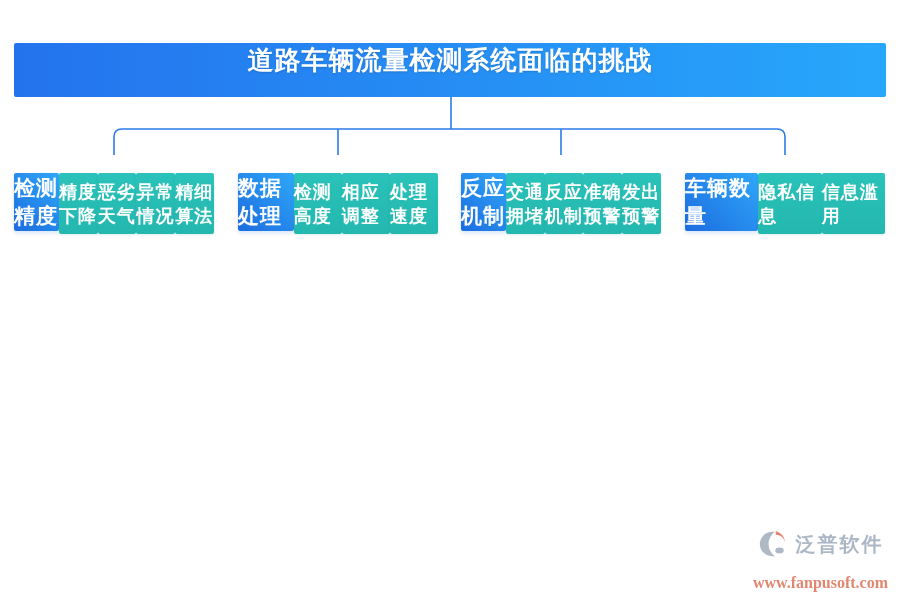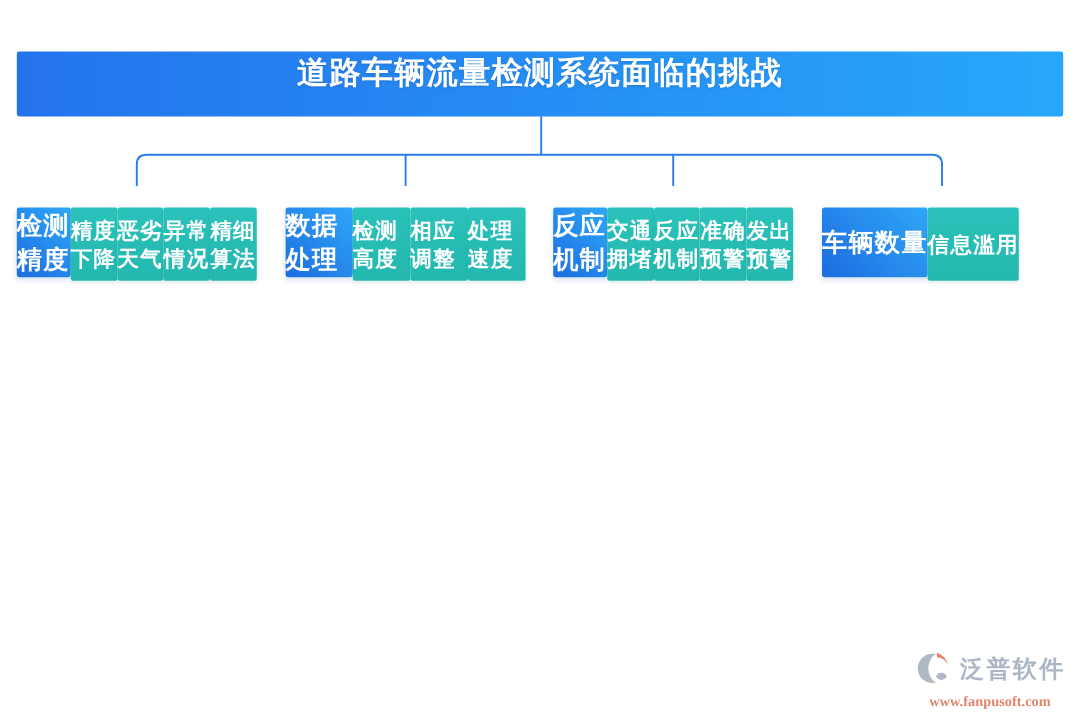--- a/index.html
+++ b/index.html
@@ -82,23 +82,23 @@
   .watermark .brand-text {
     font-family: "Liberation Serif", serif;
     font-weight: bold;
     font-size: 20px;
     letter-spacing: 2px;
     color: #9dabbc;
   }
   .watermark .brand-url {
     font-family: "Liberation Serif", serif;
     font-weight: bold;
-    font-size: 12px;
+    font-size: 16px;
     color: #dc7156;
-    margin-top: 4px;
+    margin-top: 14px;
   }
 </style>
 </head>
 <body>
 
 <div class="banner">
   <span class="title">道路车辆流量检测系统面临的挑战</span>
 </div>
 
 <svg class="connector" viewBox="0 0 900 600" xmlns="http://www.w3.org/2000/svg">
@@ -128,20 +128,21 @@
 <div class="column col-3">
   <div class="col-header">反应机制</div>
   <div class="cell">交通拥堵</div>
   <div class="cell">反应机制</div>
   <div class="cell">准确预警</div>
   <div class="cell">发出预警</div>
 </div>
 
 <div class="column col-4">
   <div class="col-header">车辆数量</div>
+  <div class="cell">隐私信息</div>
   <div class="cell">信息滥用</div>
 </div>
 
 <div class="watermark">
   <div class="brand-row">
     <svg width="30" height="32" viewBox="0 0 32 34" xmlns="http://www.w3.org/2000/svg">
       <path d="M16 30 A13 13 0 0 1 16 4 L19 4 A16 16 0 0 0 19 30 Z" fill="#a2adbb"></path>
       <path d="M20 3 A14 14 0 0 1 30 15 A11 11 0 0 0 20 7 Z" fill="#de7259"></path>
       <ellipse cx="24" cy="24" rx="4.5" ry="3.2" fill="#a2adbb"></ellipse>
     </svg>

